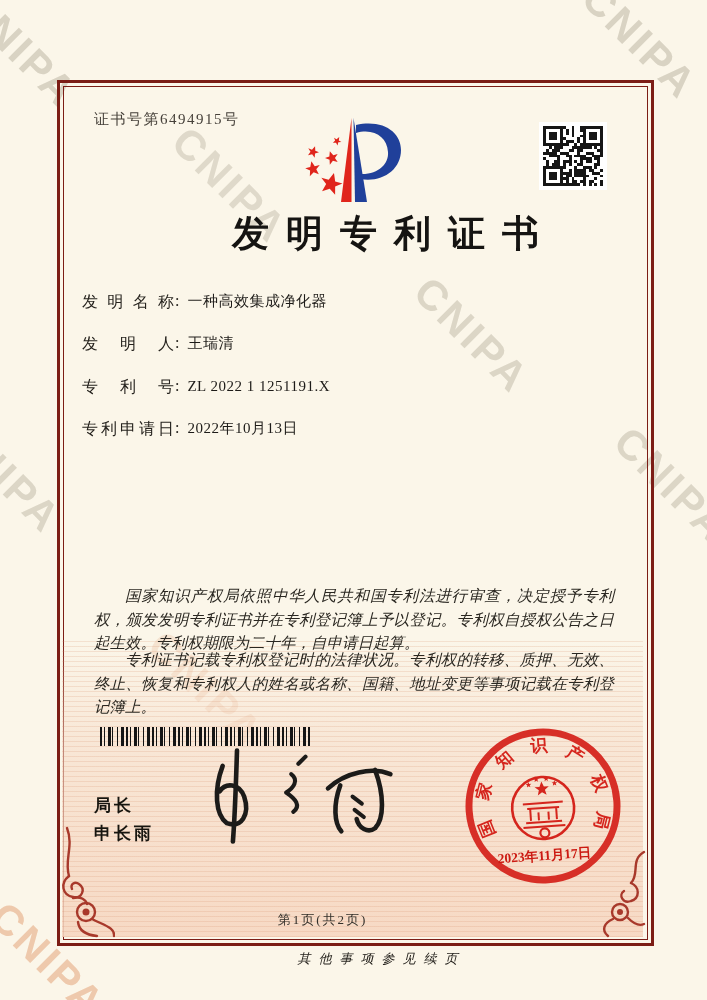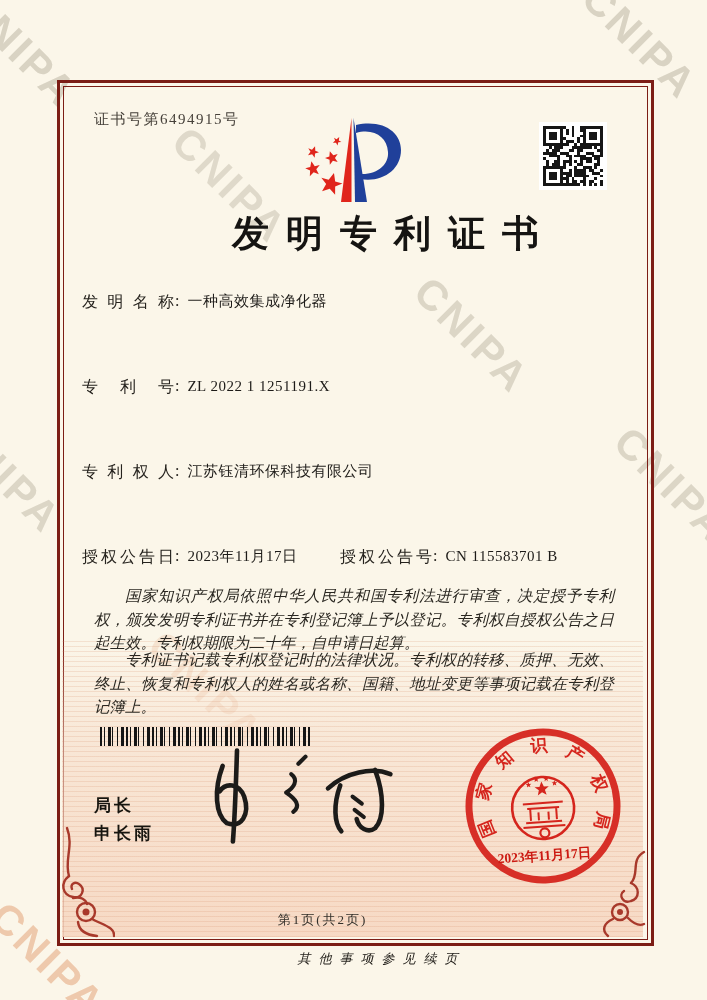--- a/index.html
+++ b/index.html
@@ -350,31 +350,28 @@
         <rect x="18" y="20" width="1" height="1" fill="#161616"></rect>
         <rect x="20" y="20" width="1" height="1" fill="#161616"></rect>
       </svg>
   </div>
 
   <div class="title">发明专利证书</div>
 
   <div class="row" style="top:292px">
     <span class="flabel">发明名称</span><span class="colon">:</span><span class="fvalue">一种高效集成净化器</span>
   </div>
+  <div class="row" style="top:334px">
+    <span class="flabel">发明人</span><span class="colon">:</span><span class="fvalue">王瑞清</span>
+  </div>
   <div class="row" style="top:377px">
     <span class="flabel">专利号</span><span class="colon">:</span><span class="fvalue">ZL 2022 1 1251191.X</span>
   </div>
-  <div class="row" style="top:462px">
-    <span class="flabel">专利权人</span><span class="colon">:</span><span class="fvalue">江苏钰清环保科技有限公司</span>
-  </div>
-  <div class="row" style="top:547px">
-    <span class="flabel">授权公告日</span><span class="colon">:</span><span class="fvalue">2023年11月17日</span>
-    <span class="pair2">
-      <span class="flabel">授权公告号</span><span class="colon">:</span><span class="fvalue">CN 115583701 B</span>
-    </span>
+  <div class="row" style="top:419px">
+    <span class="flabel">专利申请日</span><span class="colon">:</span><span class="fvalue">2022年10月13日</span>
   </div>
 
   <div class="para" style="top:584px">国家知识产权局依照中华人民共和国专利法进行审查，决定授予专利权，颁发发明专利证书并在专利登记簿上予以登记。专利权自授权公告之日起生效。专利权期限为二十年，自申请日起算。</div>
   <div class="para" style="top:648px">专利证书记载专利权登记时的法律状况。专利权的转移、质押、无效、终止、恢复和专利权人的姓名或名称、国籍、地址变更等事项记载在专利登记簿上。</div>
 
   <div class="barcode"></div>
 
   <div class="signer t1">局长</div>
   <div class="signer t2">申长雨</div>
 

